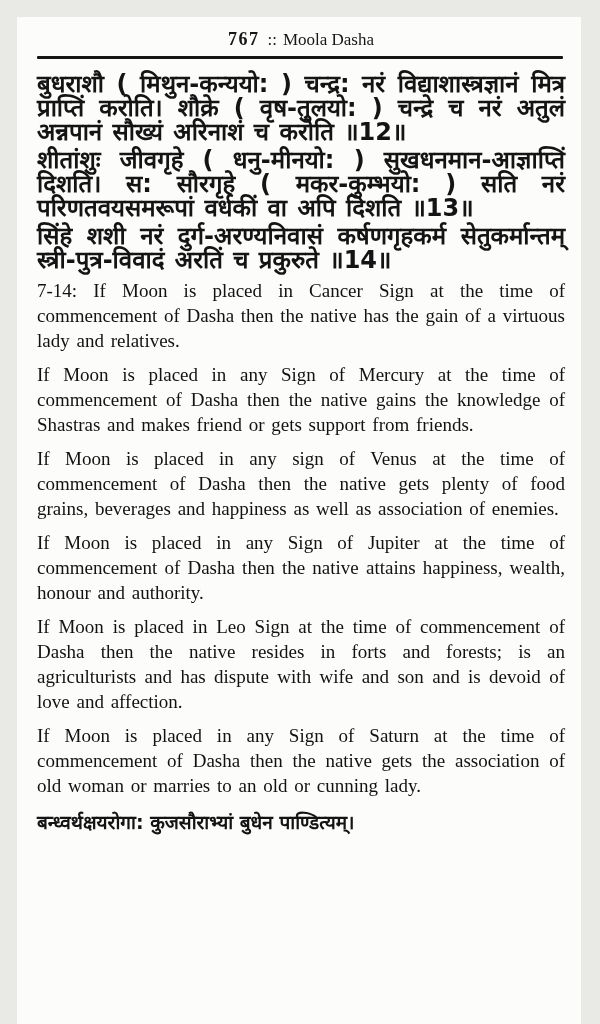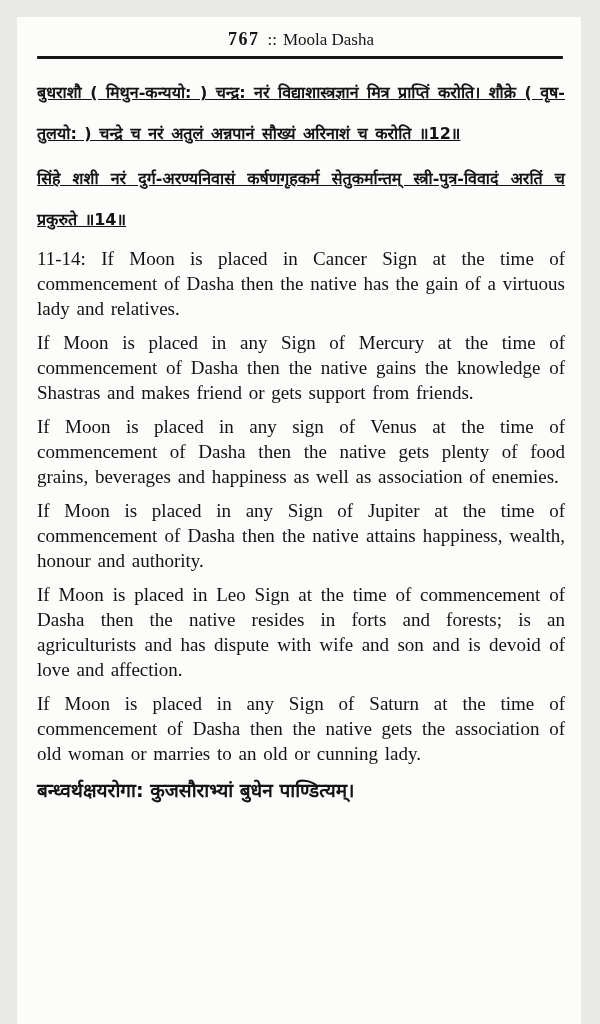--- a/index.html
+++ b/index.html
@@ -40,26 +40,25 @@
     background: #151515;
     border-radius: 1px;
     margin: 2px 2px 13px 0;
   }
   .verses-top {
     margin-bottom: 6px;
   }
   .verse {
     font-family: "DejaVu Sans", sans-serif;
     font-weight: bold;
-    font-size: 16px;
-    line-height: 41px;
+    font-size: 24px;
+    line-height: 24px;
     text-align: justify;
     margin: 0 0 4px 0;
     word-spacing: 2px;
-    text-decoration: underline;
   }
   .translation p {
     font-family: "Liberation Serif", serif;
     font-size: 19px;
     line-height: 25px;
     text-align: justify;
     word-spacing: 2px;
     margin: 0 0 9px 0;
     color: #121212;
   }
@@ -81,25 +80,26 @@
 <div class="page">
 
   <div class="header">
     <span class="pagenum">767</span><span class="sep">::</span><span class="title">Moola Dasha</span>
   </div>
 
   <div class="rule"></div>
 
   <div class="verses-top">
     <p class="verse">बुधराशौ ( मिथुन-कन्ययो: ) चन्द्र: नरं विद्याशास्त्रज्ञानं मित्र प्राप्तिं करोति। शौक्रे ( वृष-तुलयो: ) चन्द्रे च नरं अतुलं अन्नपानं सौख्यं अरिनाशं च करोति ॥12॥</p>
+    <p class="verse">शीतांशुः जीवगृहे ( धनु-मीनयो: ) सुखधनमान-आज्ञाप्तिं दिशति। स: सौरगृहे ( मकर-कुम्भयो: ) सति नरं परिणतवयसमरूपां वर्धकीं वा अपि दिशति ॥13॥</p>
     <p class="verse">सिंहे शशी नरं दुर्ग-अरण्यनिवासं कर्षणगृहकर्म सेतुकर्मान्तम् स्त्री-पुत्र-विवादं अरतिं च प्रकुरुते ॥14॥</p>
   </div>
 
   <div class="translation">
-    <p>11-14: If Moon is placed in Cancer Sign at the time of commencement of Dasha then the native has the gain of a virtuous lady and relatives.</p>
+    <p>7-14: If Moon is placed in Cancer Sign at the time of commencement of Dasha then the native has the gain of a virtuous lady and relatives.</p>
     <p>If Moon is placed in any Sign of Mercury at the time of commencement of Dasha then the native gains the knowledge of Shastras and makes friend or gets support from friends.</p>
     <p>If Moon is placed in any sign of Venus at the time of commencement of Dasha then the native gets plenty of food grains, beverages and happiness as well as association of enemies.</p>
     <p>If Moon is placed in any Sign of Jupiter at the time of commencement of Dasha then the native attains happiness, wealth, honour and authority.</p>
     <p>If Moon is placed in Leo Sign at the time of commencement of Dasha then the native resides in forts and forests; is an agriculturists and has dispute with wife and son and is devoid of love and affection.</p>
     <p>If Moon is placed in any Sign of Saturn at the time of commencement of Dasha then the native gets the association of old woman or marries to an old or cunning lady.</p>
   </div>
 
   <div class="closing-verse">
     <p>बन्ध्वर्थक्षयरोगा: कुजसौराभ्यां बुधेन पाण्डित्यम्।</p>
   </div>

